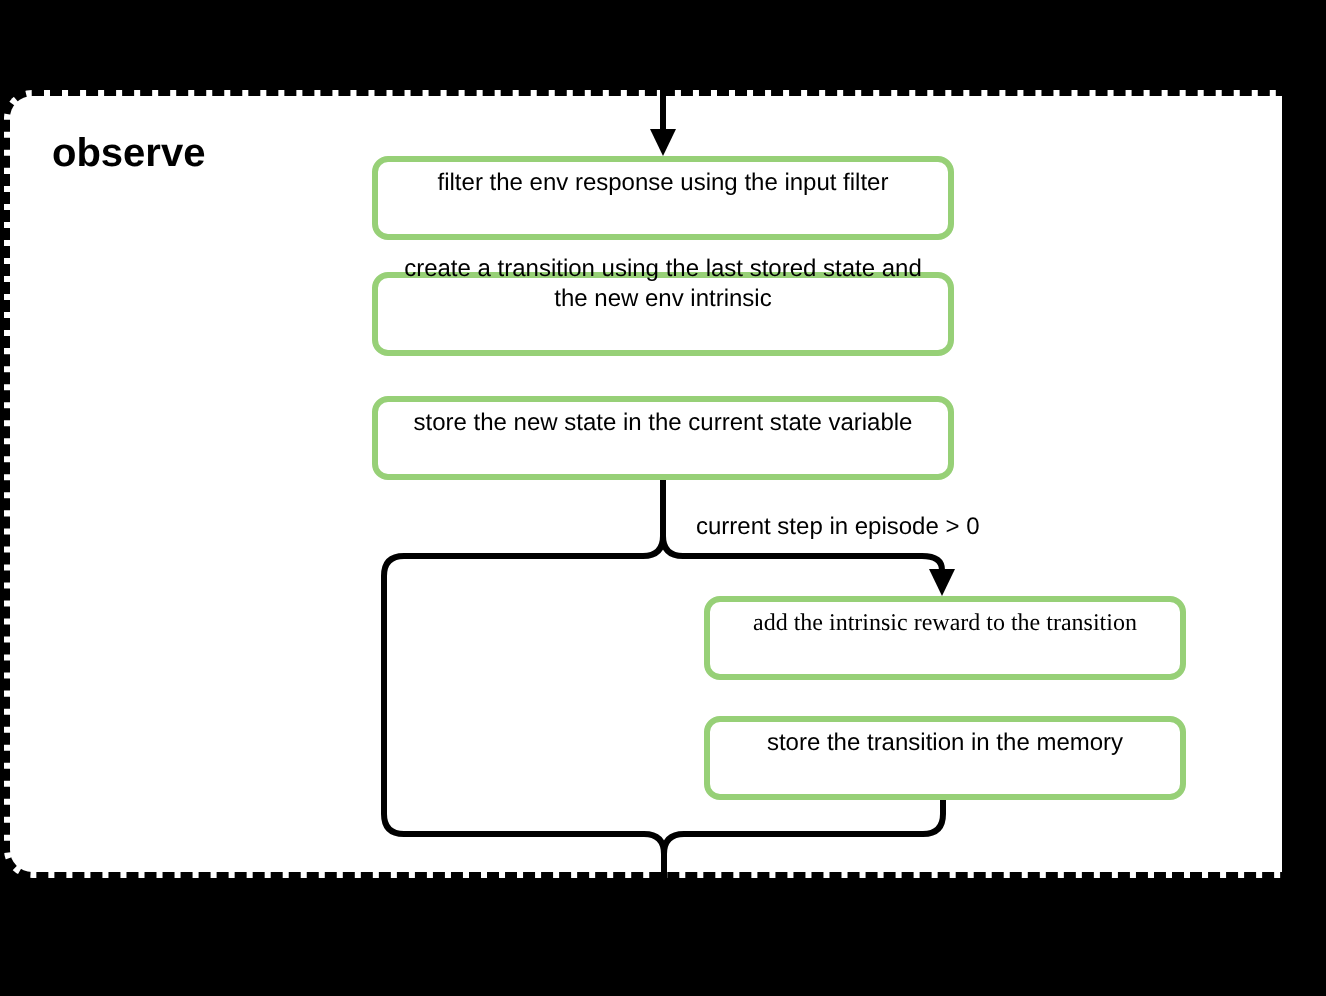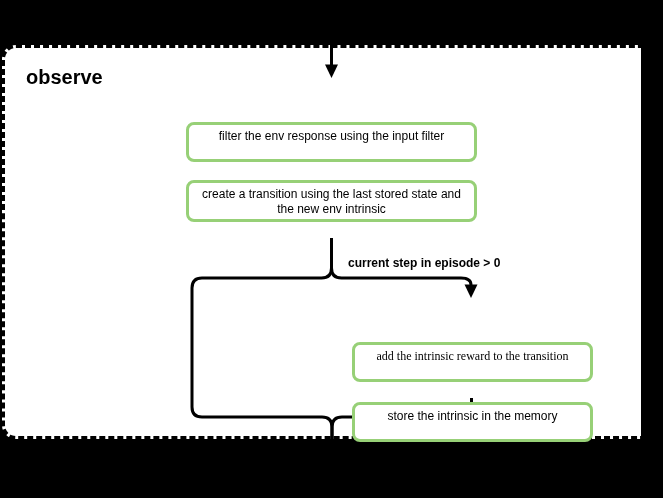--- a/index.html
+++ b/index.html
@@ -32,42 +32,41 @@
   .connectors{
     position:absolute;left:0;top:0;width:663px;height:498px;
     z-index:2;
   }
   .flow-node{
     position:absolute;
     box-sizing:border-box;
     background:var(--node-fill);
     border:3px solid var(--node-border);
     border-radius:8px;
-    display:flex;align-items:flex-start;justify-content:center;
+    display:flex;align-items:flex-end;justify-content:center;
     text-align:center;
     font-size:12px;line-height:1.25;color:var(--text);
-    padding:4px 6px;
+    padding:18px 6px;
     z-index:3;
-    margin-top:44px;
   }
   .node-1{left:186px;top:78px;width:291px;height:40px;}
   .node-2{left:186px;top:136px;width:291px;height:42px;}
   .node-3{left:186px;top:198px;width:291px;height:40px;}
   .node-4{left:352px;top:298px;width:241px;height:40px;font-family:Liberation Serif, serif;}
   .node-5{left:352px;top:358px;width:241px;height:40px;}
   .container-title{
     position:absolute;
     left:26px;top:66px;
     font-size:20px;font-weight:bold;color:var(--text);
     z-index:3;
   }
   .branch-label{
     position:absolute;
     left:348px;top:256px;
-    font-size:12px;font-weight:bold;color:var(--text);
+    font-size:12px;font-weight:normal;color:var(--text);
     white-space:nowrap;
     z-index:3;
   }
 </style>
 </head>
 <body>
 
 <div class="canvas">
 
   <div class="container"></div>
@@ -96,24 +95,27 @@
   <div class="container-title">observe</div>
 
   <div class="flow-node node-1">
     <span>filter the env response using the input filter</span>
   </div>
 
   <div class="flow-node node-2">
     <span>create a transition using the last stored state and the new env intrinsic</span>
   </div>
 
+  <div class="flow-node node-3">
+    <span>store the new state in the current state variable</span>
+  </div>
 
   <div class="branch-label">current step in episode &gt; 0</div>
 
   <div class="flow-node node-4">
     <span>add the intrinsic reward to the transition</span>
   </div>
 
   <div class="flow-node node-5">
-    <span>store the intrinsic in the memory</span>
+    <span>store the transition in the memory</span>
   </div>
 
 </div>
 
 </body></html>

